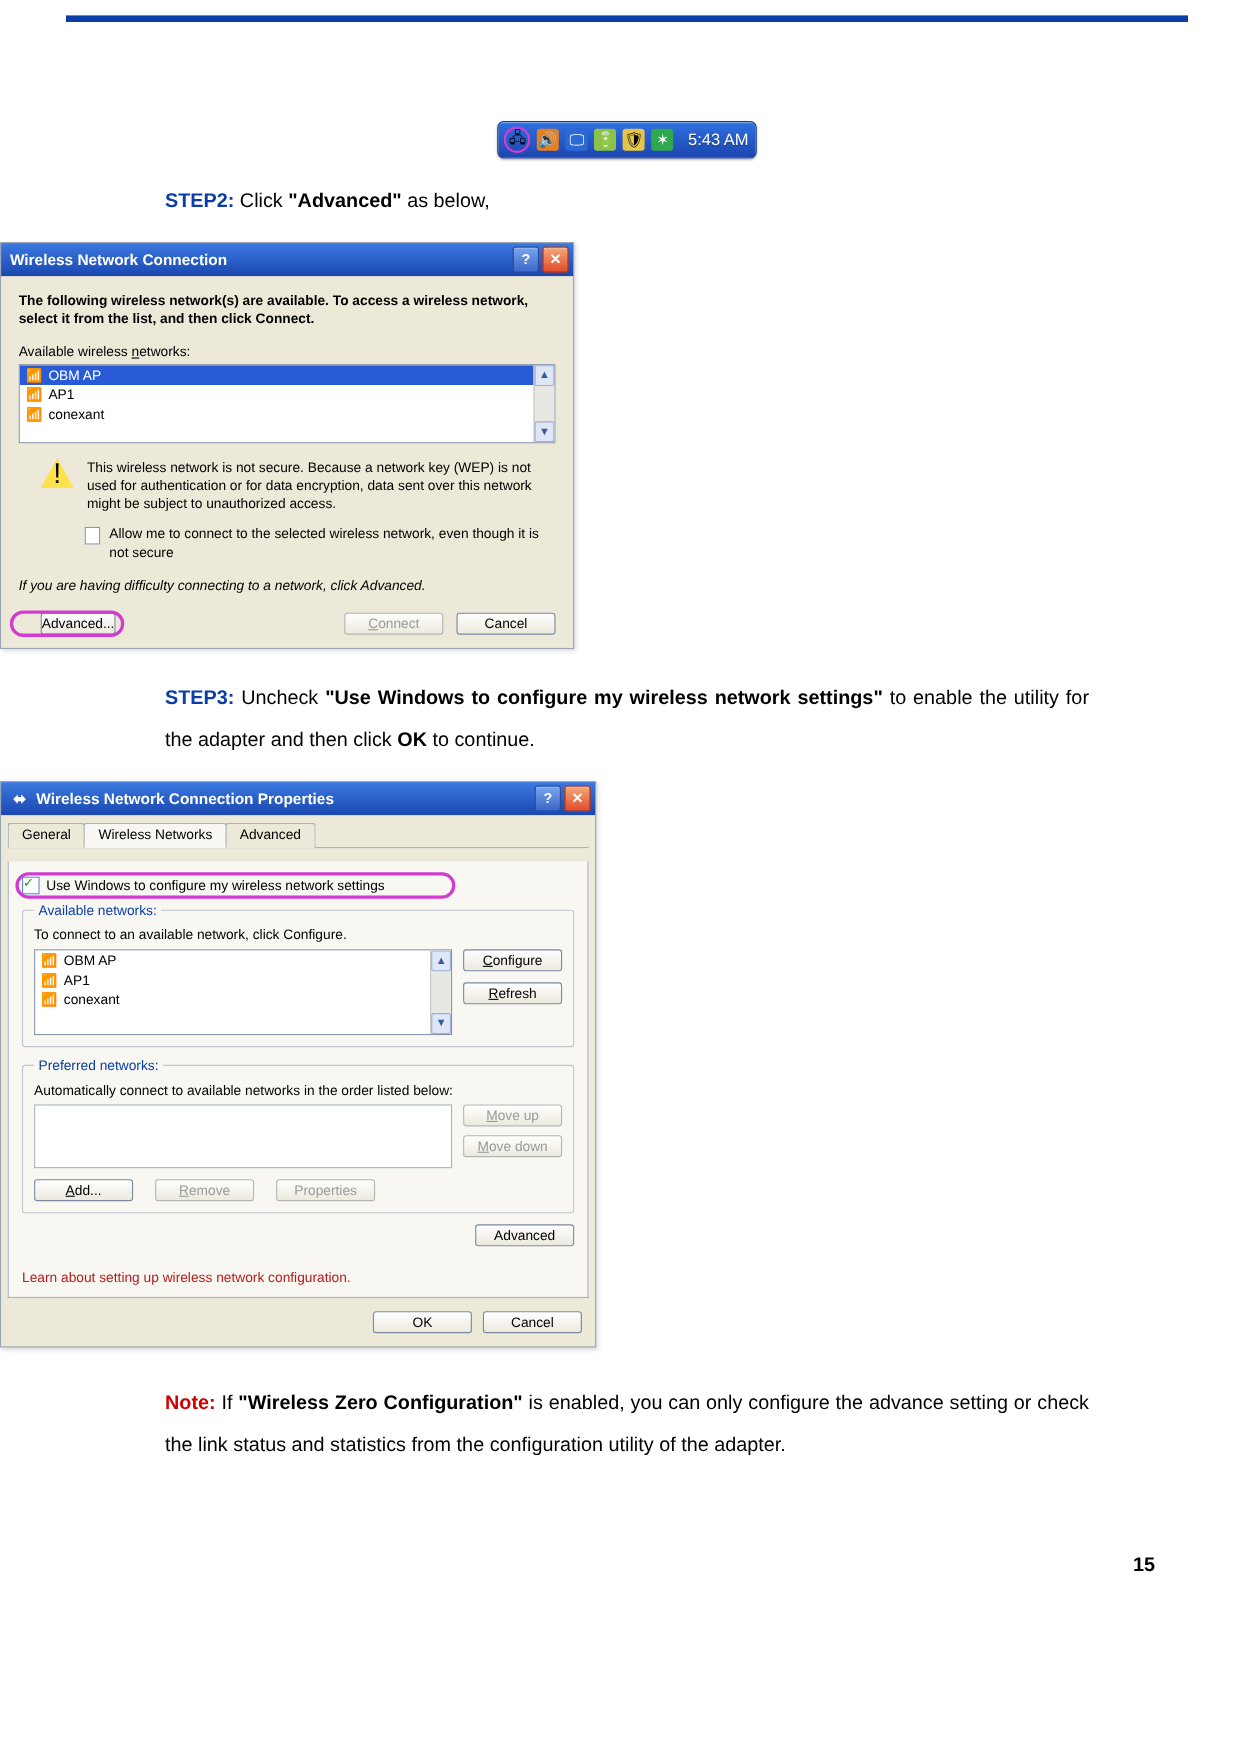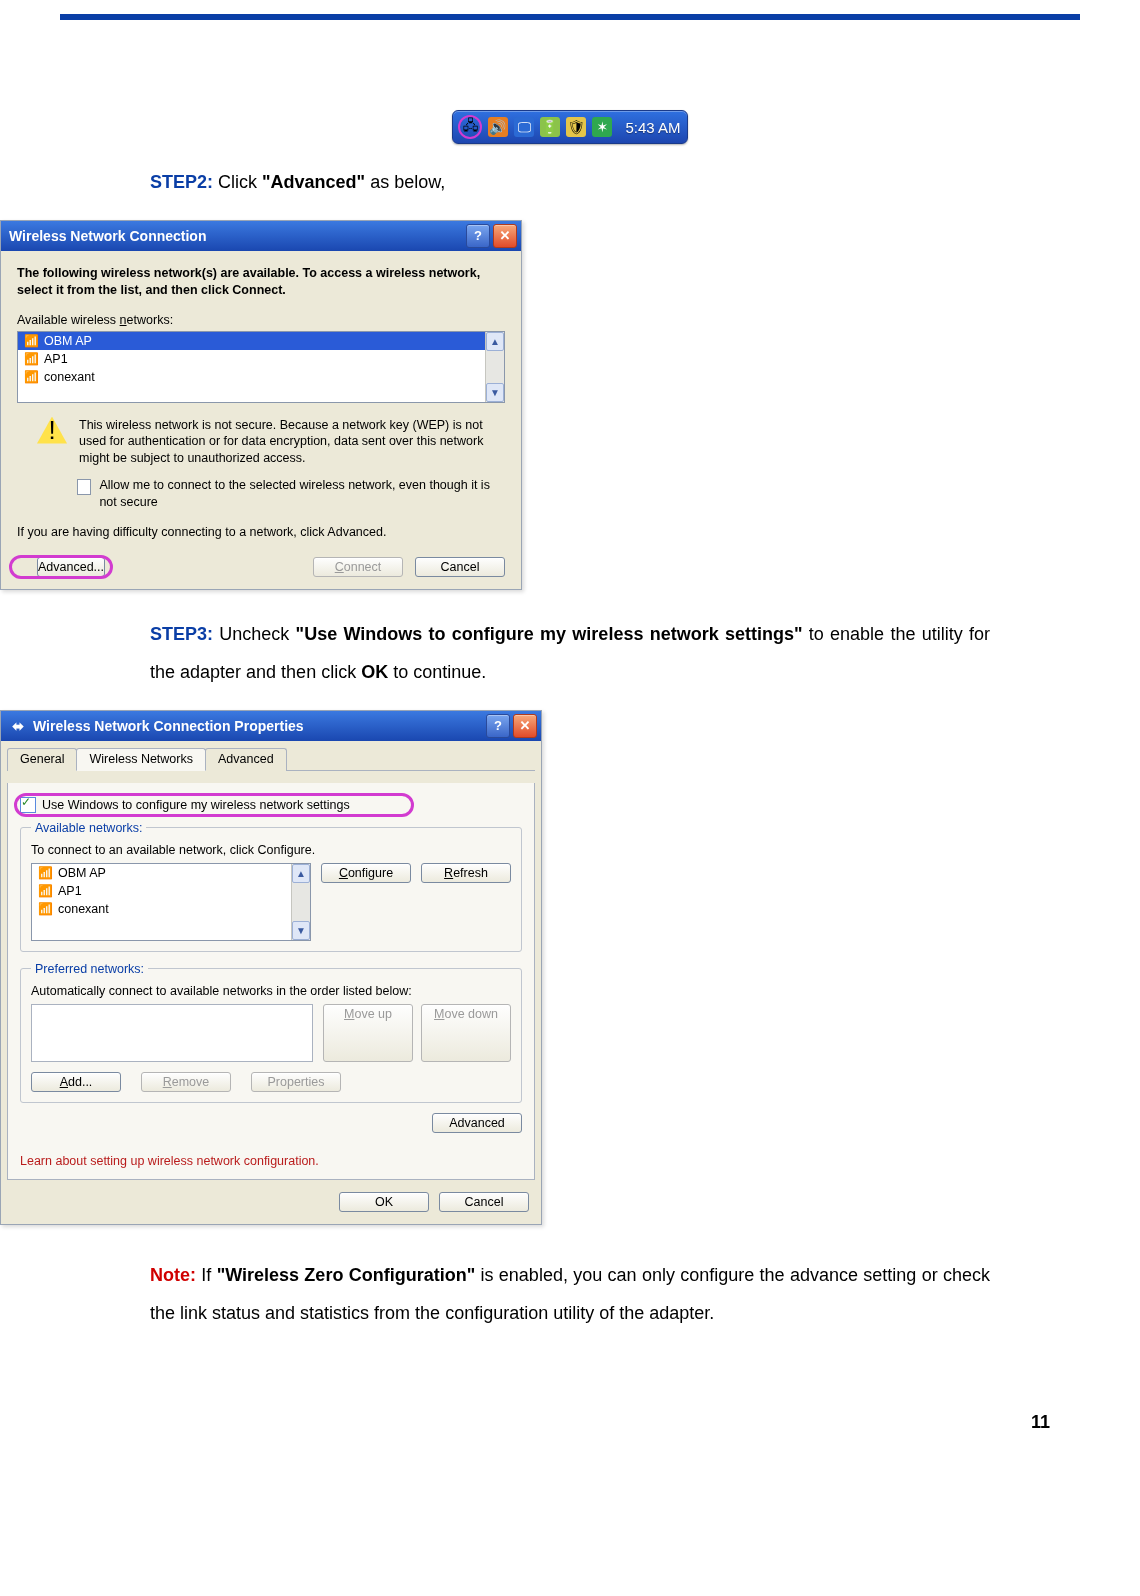--- a/index.html
+++ b/index.html
@@ -159,21 +159,21 @@
     background: #ffe24a;
     clip-path: polygon(50% 0, 100% 100%, 0 100%);
   }
   .warn-text { line-height: 1.35; }
   .allow-row {
     display:flex; gap:8px; margin: 6px 4px 14px 60px; line-height:1.35; align-items:flex-start;
   }
   .allow-row .cb {
     width:14px; height:14px; border:1px solid #8a97ab; background:#fff; margin-top:2px;
   }
-  .difficulty { margin: 0 0 18px 0; }
+  .difficulty { margin: 0 0 18px 0; font-style: italic; }
   .dlg1 .btn-row { display:flex; gap:12px; align-items:center; }
   .dlg1 .btn-row .gap { flex:1; }
   .highlight-oval {
     position: relative;
     display: inline-block;
     padding-left: 20px;
   }
   .highlight-oval::after {
     content: "";
     position: absolute;
@@ -236,26 +236,26 @@
     margin: 6px 0 10px 0;
     padding: 8px 10px 10px 10px;
   }
   fieldset.grp legend { color:#0a3ea6; padding:0 4px; font-size:12.5px; }
   .avail-grid {
     display:flex; gap:10px; align-items:flex-start; margin-top:6px;
   }
   .avail-grid .lb2 {
     flex:1; height:76px;
   }
-  .avail-grid .col-btns { display:flex; flex-direction:row; gap:10px; }
+  .avail-grid .col-btns { display:flex; flex-direction:column; gap:10px; }
   .pref-list {
     background:#fff; border:1px solid #aab2c0; height:56px; flex:1;
   }
   .pref-grid { display:flex; gap:10px; margin-top:6px; }
-  .pref-col { display:flex; flex-direction:row; gap:8px; }
+  .pref-col { display:flex; flex-direction:column; gap:8px; }
   .btn-row3 { display:flex; gap:20px; margin-top:10px; }
   .learn-row { display:flex; margin: 8px 0 0 0; align-items:flex-start; gap:12px;}
   .learn-row .lnk { color:#b91c1c; line-height:1.3; flex:1;margin-top:40px; }
   .dlg2-footer {
     display:flex; gap:10px; justify-content:flex-end;
     padding: 12px 12px 12px 0;
   }
 
   .page-num {
     text-align: right;
@@ -423,14 +423,14 @@
         <span class="xp-btn">OK</span>
         <span class="xp-btn">Cancel</span>
       </div>
     </div>
   </div>
 
   <p class="para" style="margin-top:6px">
     <span class="note">Note:</span><span> If </span><b>"Wireless Zero Configuration"</b><span> is enabled, you can only configure the advance setting or check the link status and statistics from the configuration utility of the adapter.</span>
   </p>
 
-  <div class="page-num">11</div>
+  <div class="page-num">15</div>
 </div>
 
 </body></html>

